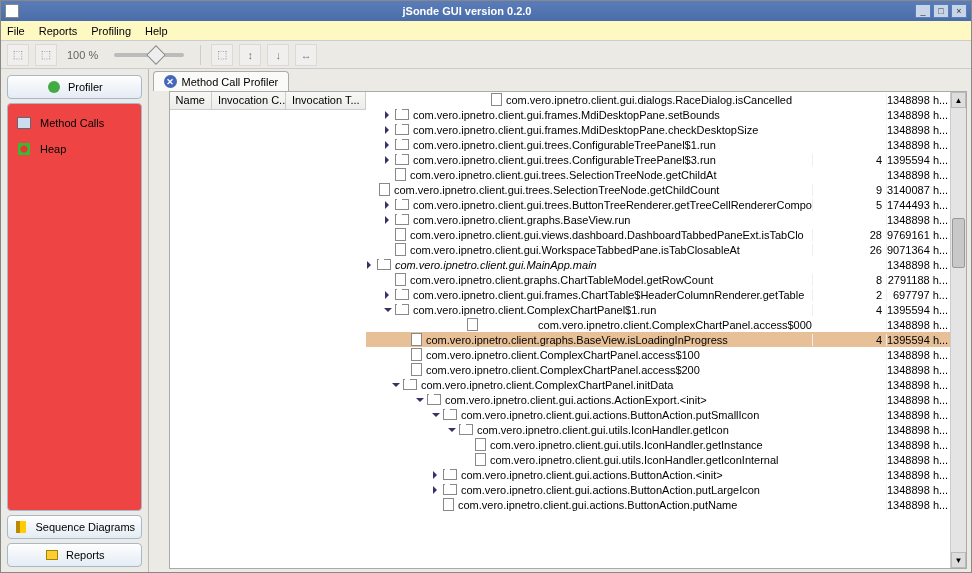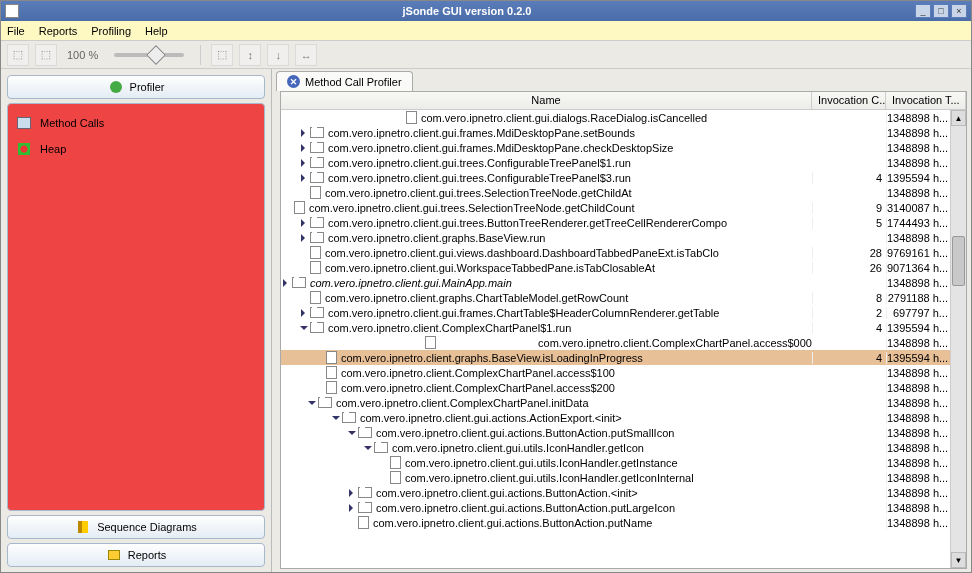--- a/index.html
+++ b/index.html
@@ -25,21 +25,21 @@
 .icon{display:inline-flex;width:16px;height:16px;align-items:center;justify-content:center}
 .icon-prof{width:12px;height:12px;border-radius:50%;background:#4a4}
 .icon-call{width:14px;height:12px;background:#cde;border:1px solid #667}
 .icon-heap{width:12px;height:12px;background:radial-gradient(circle,#e33 40%,#3b3 45%)}
 .icon-seq{width:10px;height:12px;background:linear-gradient(90deg,#b80 40%,#fc0 40%)}
 .icon-rep{width:12px;height:10px;background:#fc3;border:1px solid #980}
 .content{flex:1;background:#eceae5;display:flex;flex-direction:column}
 .tabrow{height:22px;display:flex;align-items:flex-end;padding-left:4px;padding-top:4px}
 .tab{background:#fafaf8;border:1px solid #aaa;border-bottom:none;border-radius:4px 4px 0 0;padding:3px 10px;display:flex;align-items:center;gap:5px}
 .tab-close{width:13px;height:13px;border-radius:50%;background:#46b;color:#fff;font-size:9px;display:flex;align-items:center;justify-content:center;font-weight:bold}
-.grid{flex:1;background:#fff;border:1px solid #aaa;margin:0 4px 4px 8px;display:flex;flex-direction:column;overflow:hidden}
+.grid{flex:1;background:#fff;border:1px solid #aaa;margin:0 4px 4px 20px;display:flex;flex-direction:row;overflow:hidden}
 .gridhead{display:flex;background:linear-gradient(#f8f8f5,#ececea);border-bottom:1px solid #ccc;height:18px}
 .gh{border-right:1px solid #ccc;padding:2px 6px;overflow:hidden;white-space:nowrap}
 .gh1{flex:1;text-align:center}
 .gh2{width:74px}
 .gh3{width:80px}
 .gridbody{flex:1;overflow:hidden}
 .row{display:flex;height:15px;align-items:center;white-space:nowrap}
 .row.sel{background:#e8c098}
 .cell-name{flex:1;display:flex;align-items:center;overflow:hidden}
 .cell-c{width:74px;text-align:right;padding-right:4px;border-left:1px solid #eee}

